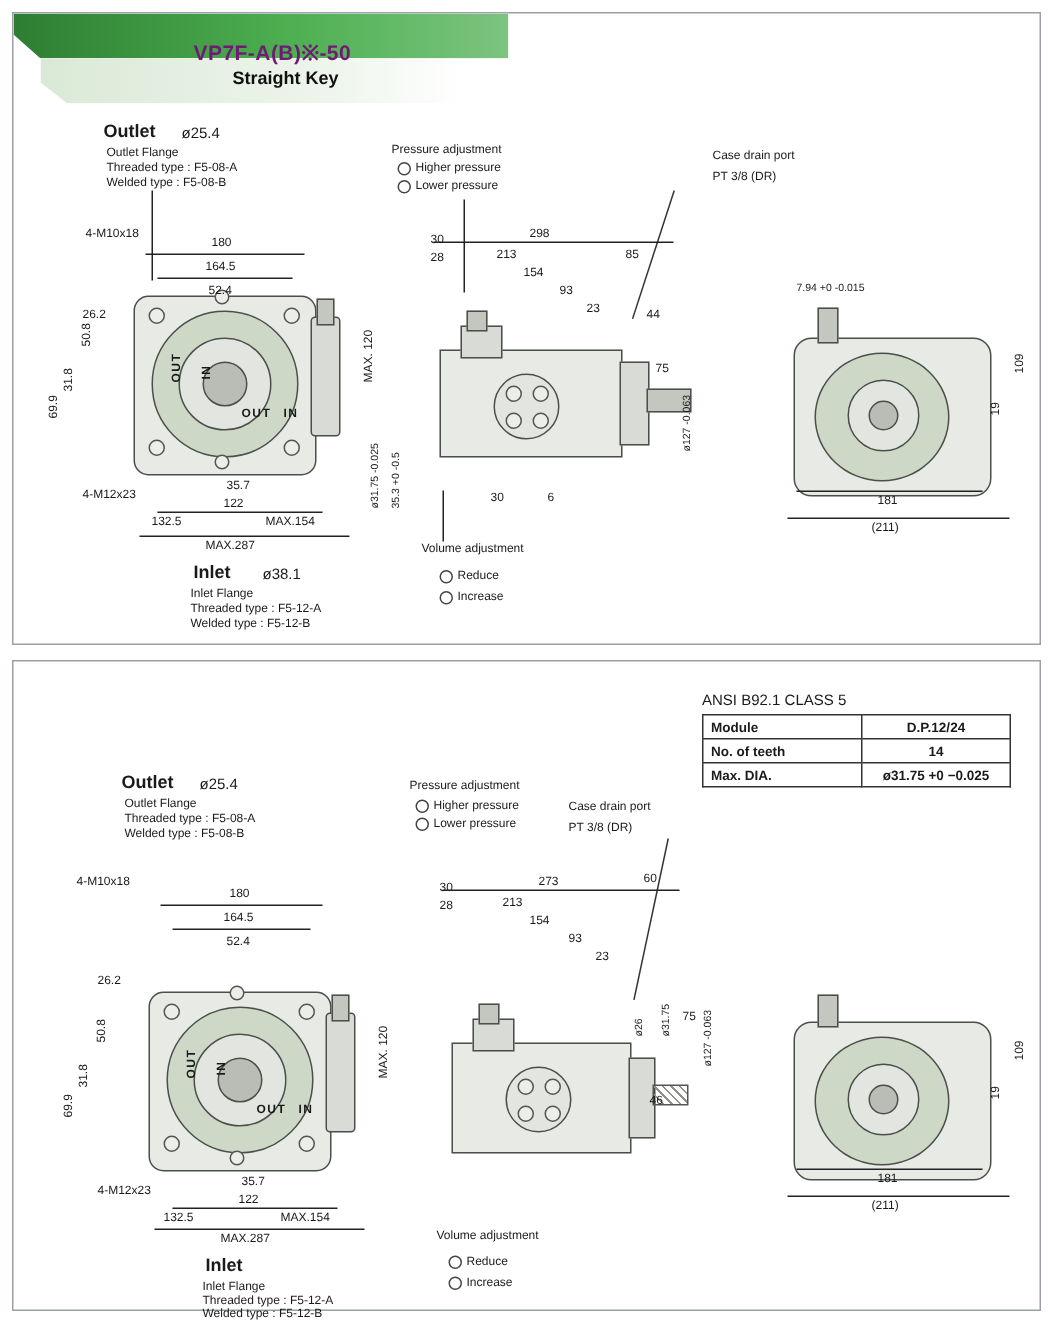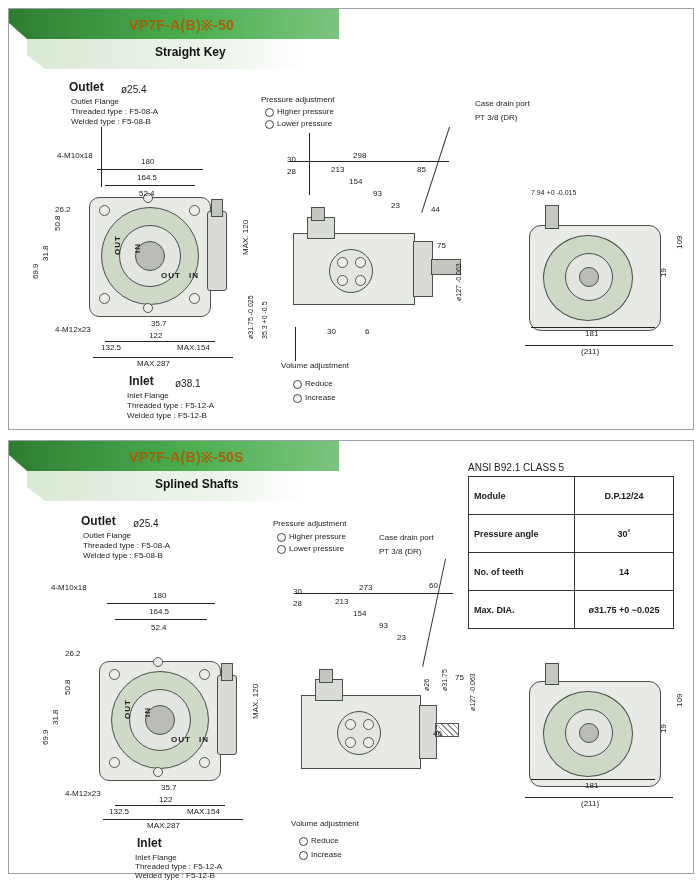--- a/index.html
+++ b/index.html
@@ -17,21 +17,21 @@
   #panel-bottom{top:440px;height:432px;}
 
   
   .banner{position:absolute;left:0;top:0;width:100%;height:62px;overflow:hidden;}
   .banner .g1{position:absolute;left:0;top:0;width:330px;height:30px;
     background:linear-gradient(90deg,#2e7d32 0%, #4caf50 55%, #7cc47f 100%);
     clip-path:polygon(0 0, 330px 0, 330px 30px, 18px 30px, 0 14px);}
   .banner .g2{position:absolute;left:0;top:30px;width:300px;height:30px;
     background:linear-gradient(90deg,#d8e8d4 0%, #eef5ec 70%, #ffffff 100%);
     clip-path:polygon(18px 0, 300px 0, 300px 30px, 36px 30px, 18px 16px);}
-  .banner .title1{position:absolute;left:120px;top:6px;color:#a16207;font-size:14px;font-weight:bold;letter-spacing:.3px;}
+  .banner .title1{position:absolute;left:120px;top:16px;color:#701a75;font-size:14px;font-weight:bold;letter-spacing:.3px;}
   .banner .title2{position:absolute;left:146px;top:36px;color:#111;font-size:12px;font-weight:bold;}
 
   .lbl{position:absolute;white-space:nowrap;line-height:1.15;}
   .b{font-weight:bold;}
   .s8{font-size:8px;}
   .s7{font-size:7px;}
   .s10{font-size:10px;}
   .s12{font-size:12px;font-weight:bold;}
 
   
@@ -51,21 +51,21 @@
   .circle.lt{background:#e3e6e0;}
   .circle.dk{background:#b9bdb6;}
   .bolt{position:absolute;border:1px solid #555;border-radius:50%;background:#eceee9;}
   .greenish{background:#cdd9c6;}
   .hatch{position:absolute;background:repeating-linear-gradient(45deg,#8d918a 0 1px,transparent 1px 4px);}
 
   
   #spec-table{position:absolute;left:468px;top:462px;width:214px;}
   #spec-table .tbl-title{font-size:10px;margin-bottom:3px;}
   table{border-collapse:collapse;width:206px;font-size:9px;}
-  td{border:1px solid #333;padding:11px 5px;height:15px;}
+  td{border:1px solid #333;padding:0 5px;height:15px;}
   td.k{font-weight:bold;width:95px;}
   td.v{text-align:center;font-weight:bold;}
 </style>
 </head>
 <body>
 
 <div class="panel" id="panel-top">
 
   <div class="banner">
     <div class="g1"></div>
@@ -184,26 +184,20 @@
   <div class="lbl s8" style="left:666px;top:240px;transform:rotate(-90deg);transform-origin:left top;">109</div>
   <div class="lbl s8" style="left:650px;top:268px;transform:rotate(-90deg);transform-origin:left top;">19</div>
   <div class="dim dimh" style="left:522px;top:318px;width:124px;"></div>
   <div class="lbl s8" style="left:576px;top:320px;">181</div>
   <div class="dim dimh" style="left:516px;top:336px;width:148px;"></div>
   <div class="lbl s8" style="left:572px;top:338px;">(211)</div>
 </div>
 
 <div class="panel" id="panel-bottom">
 
-  <div class="banner">
-    <div class="g1"></div>
-    <div class="g2"></div>
-    <div class="title1">VP7F-A(B)※-50S</div>
-    <div class="title2">Splined Shafts</div>
-  </div>
 
   <div class="lbl s12" style="left:72px;top:74px;">Outlet</div>
   <div class="lbl s10" style="left:124px;top:77px;">ø25.4</div>
   <div class="lbl s8" style="left:74px;top:90px;">Outlet Flange</div>
   <div class="lbl s8" style="left:74px;top:100px;">Threaded type : F5-08-A</div>
   <div class="lbl s8" style="left:74px;top:110px;">Welded type : F5-08-B</div>
 
   <div class="lbl s8" style="left:264px;top:78px;">Pressure adjustment</div>
   <div class="radio" style="left:268px;top:92px;"></div>
   <div class="lbl s8" style="left:280px;top:91px;">Higher pressure</div>
@@ -308,24 +302,20 @@
 
 <div id="spec-table">
   <div class="tbl-title">ANSI B92.1 CLASS 5</div>
   <table>
     <tbody>
       <tr>
         <td class="k">Module</td>
         <td class="v">D.P.12/24</td>
       </tr>
       <tr>
-        <td class="k">Pressure angle</td>
-        <td class="v">30˚</td>
-      </tr>
-      <tr>
         <td class="k">No. of teeth</td>
         <td class="v">14</td>
       </tr>
       <tr>
         <td class="k">Max. DIA.</td>
         <td class="v">ø31.75 +0 −0.025</td>
       </tr>
     </tbody>
   </table>
 </div>

